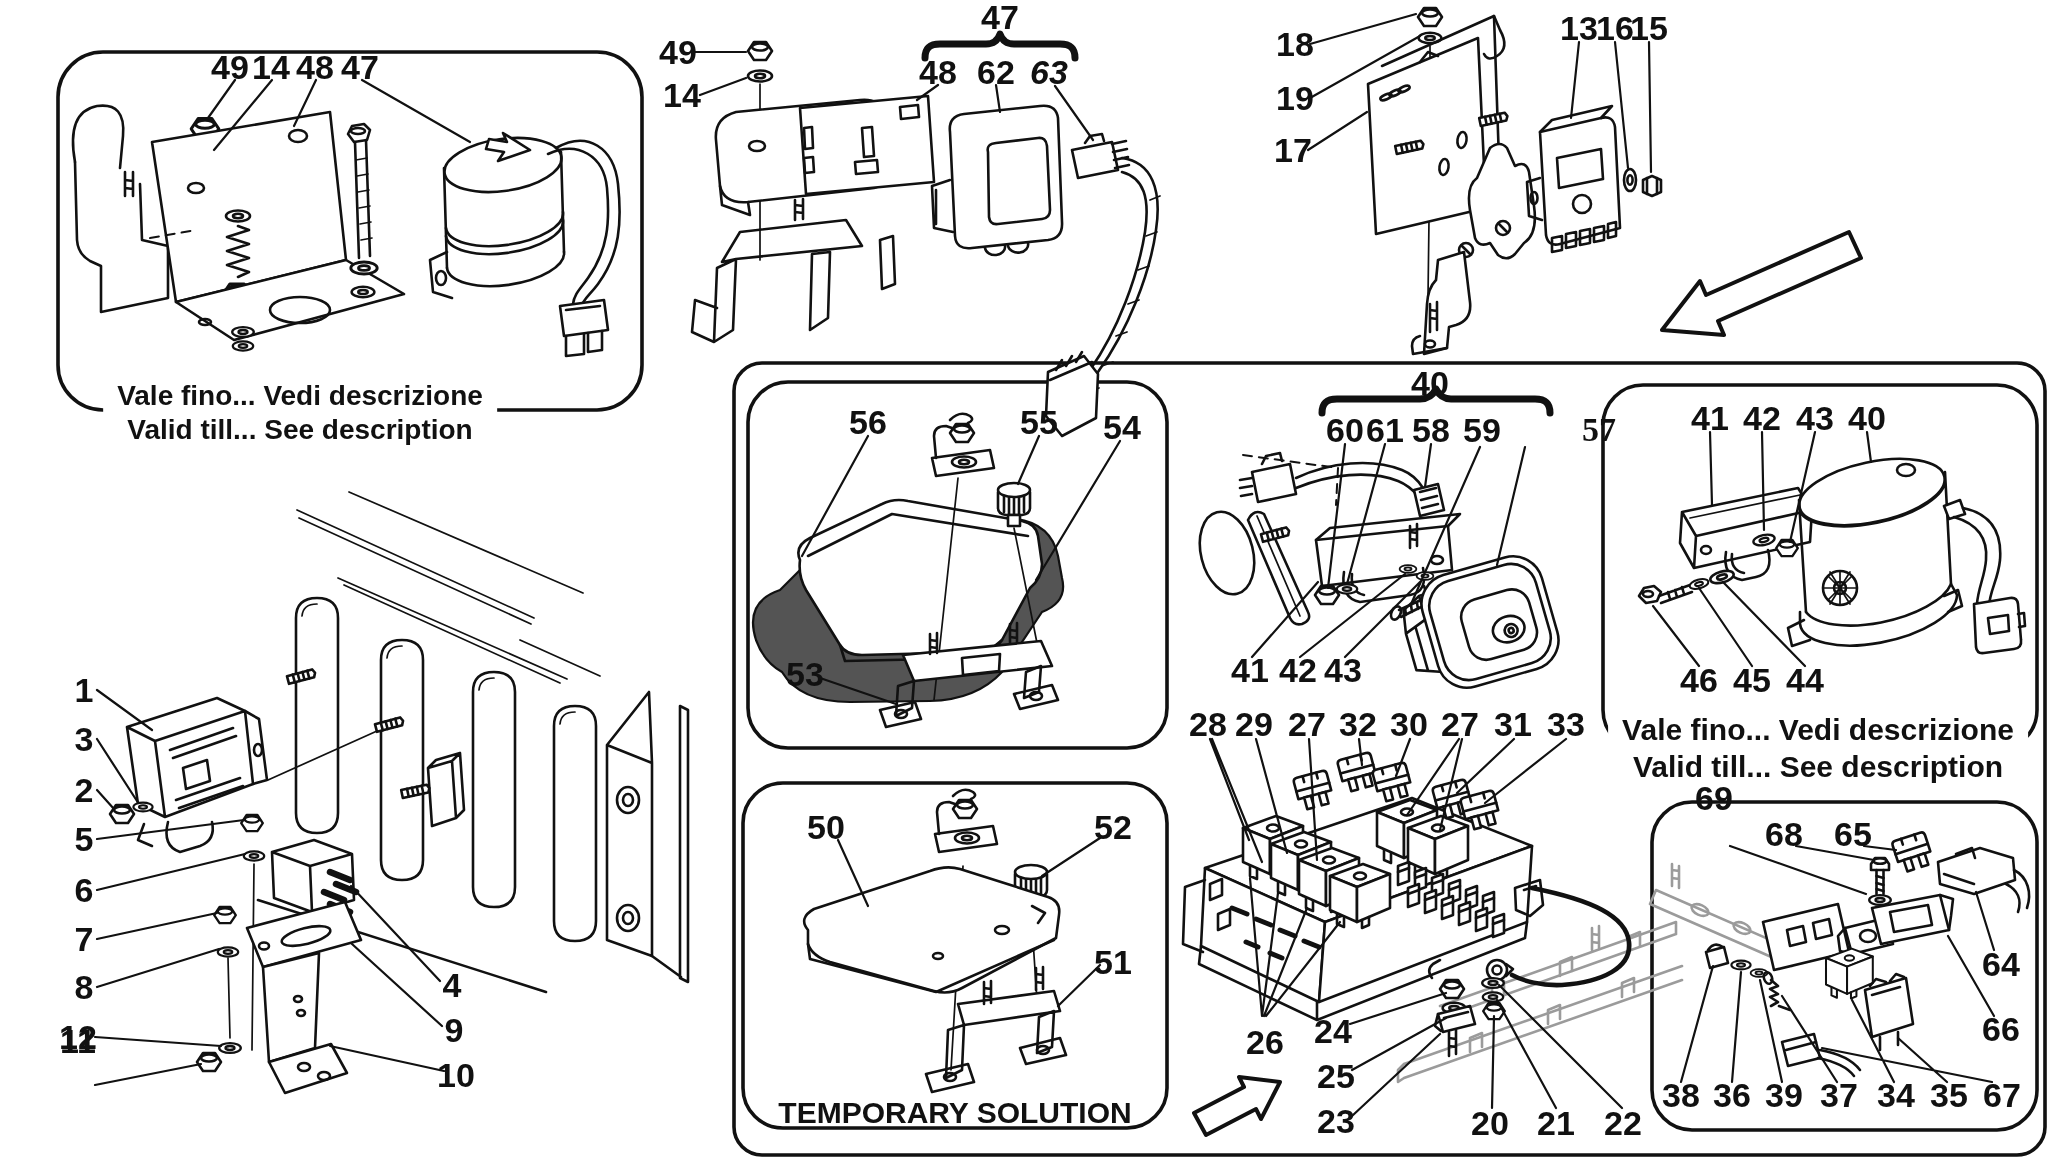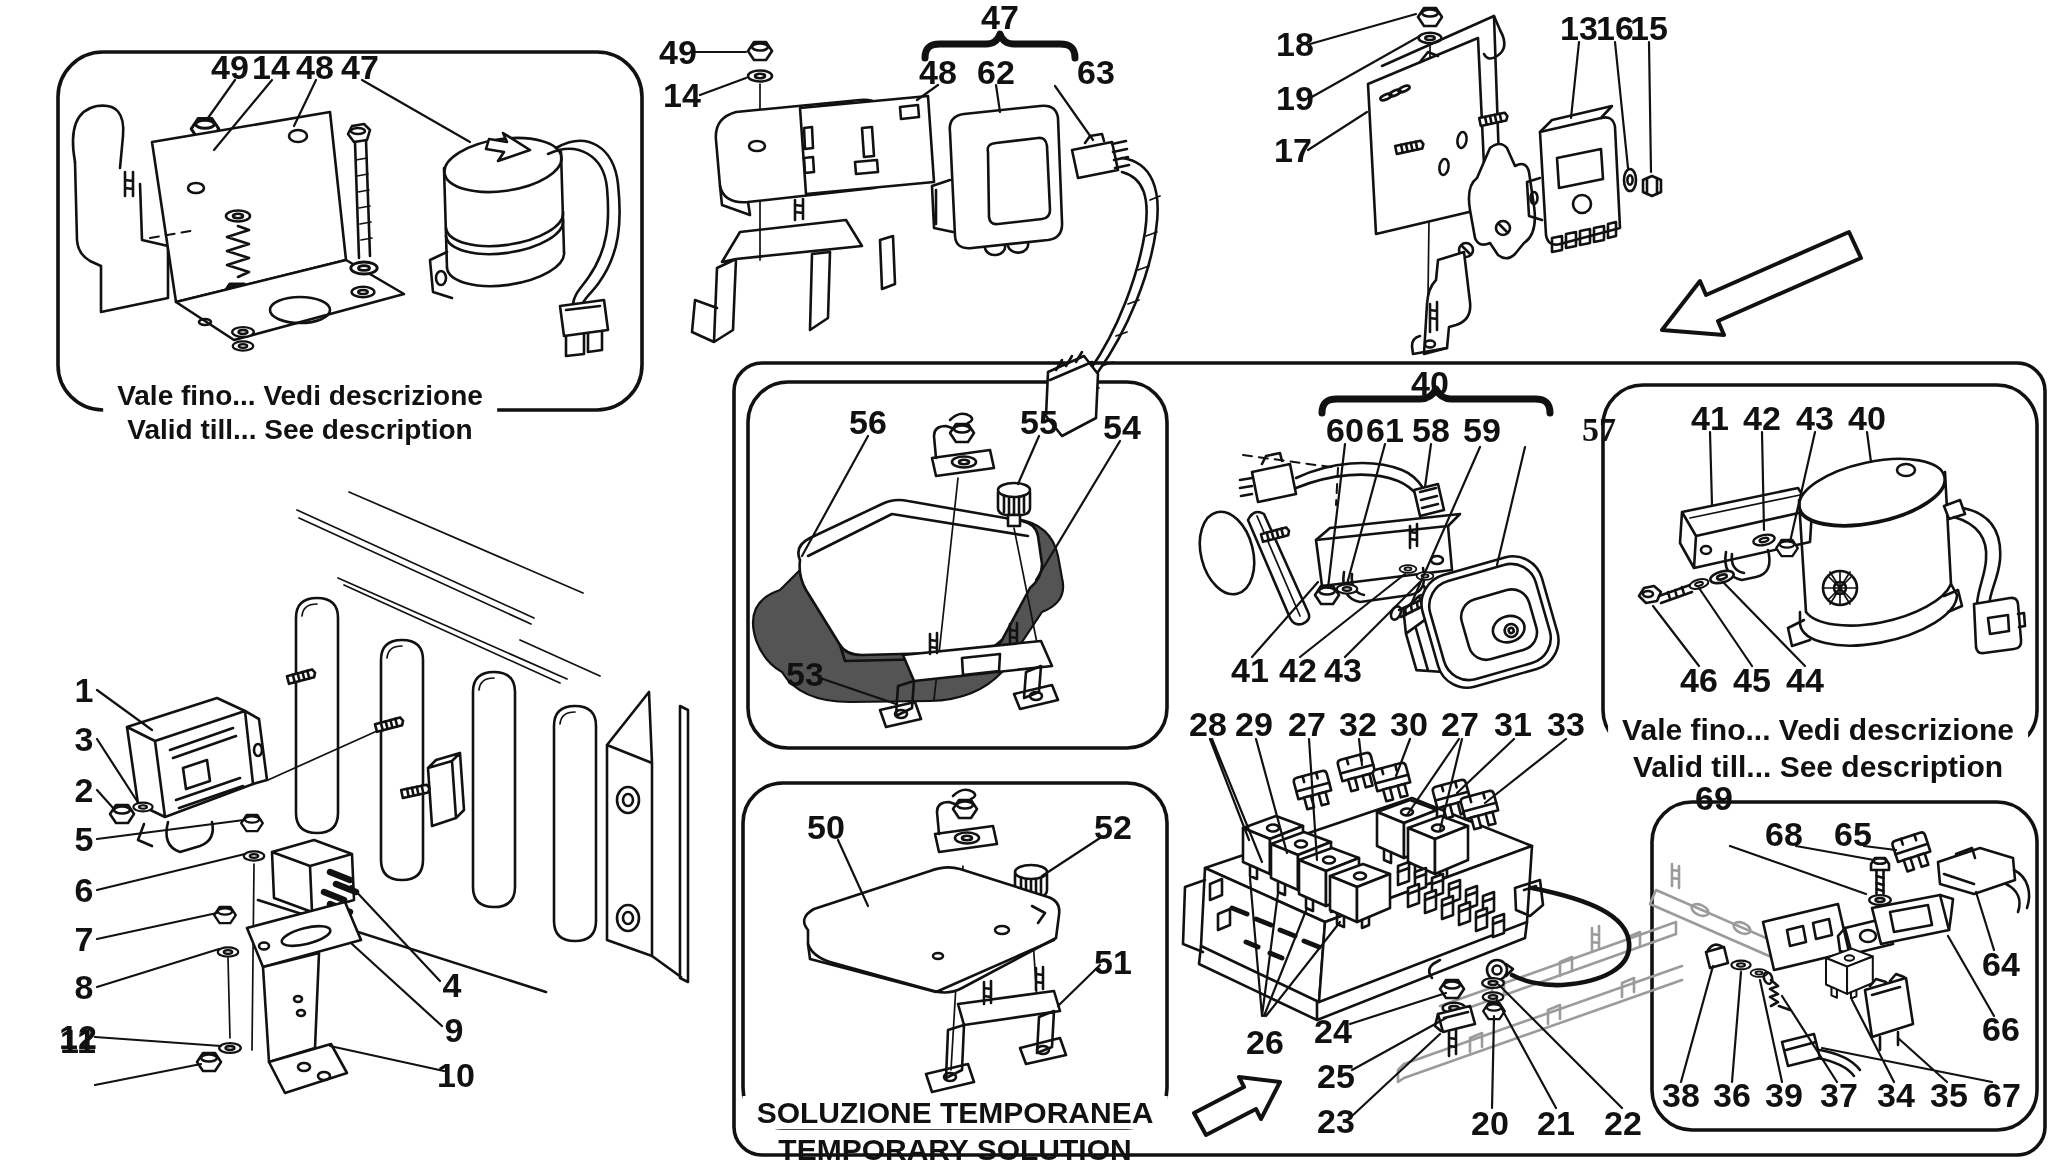--- a/index.html
+++ b/index.html
@@ -440,39 +440,38 @@
     <path d="M1771,980 l7,6 l-8,3 l8,5 l-8,3 l8,5 l-7,4 M1779,1006 L1790,1010"></path>
     <path class="lead" d="M1730,846 L1866,894 M1796,846 L1874,860 M1864,846 L1896,850 M1994,950 L1976,892 M1994,1016 L1948,936 M1681,1082 L1713,966 M1732,1082 L1741,972 M1782,1082 L1760,980 M1837,1082 L1782,996 M1894,1082 L1852,1000 M1947,1082 L1898,1038 M1992,1082 L1822,1048"></path>
   </g>
 </svg>
 
 <div class="caption bgw" id="cap-a">
   <span class="ln">Vale fino... Vedi descrizione</span>
   <span class="ln">Valid till... See description</span>
 </div>
 <div class="caption" id="cap-sol">
-  <span class="ln"><span class="bgw">SOLUZIONE TEMPORANEA</span></span>
   <span class="ln">TEMPORARY SOLUTION</span>
 </div>
 <div class="caption bgw" id="cap-vale">
   <span class="ln">Vale fino... Vedi descrizione</span>
   <span class="ln">Valid till... See description</span>
 </div>
 
 <div id="callouts">
       <div class="callout" style="left: 230px; top: 67px;">49</div>
       <div class="callout" style="left: 271px; top: 67px;">14</div>
       <div class="callout" style="left: 315px; top: 67px;">48</div>
       <div class="callout" style="left: 360px; top: 67px;">47</div>
       <div class="callout" style="left: 678px; top: 52px;">49</div>
       <div class="callout" style="left: 682px; top: 95px;">14</div>
       <div class="callout" style="left: 1000px; top: 17px;">47</div>
       <div class="callout" style="left: 938px; top: 72px;">48</div>
       <div class="callout" style="left: 996px; top: 72px;">62</div>
-      <div class="callout" style="left: 1096px; top: 72px;">63</div>
+      <div class="callout" style="left: 1049px; top: 72px; font-style: italic;">63</div>
       <div class="callout" style="left: 1295px; top: 44px;">18</div>
       <div class="callout" style="left: 1295px; top: 98px;">19</div>
       <div class="callout" style="left: 1293px; top: 150px;">17</div>
       <div class="callout" style="left: 1579px; top: 28px;">13</div>
       <div class="callout" style="left: 1615px; top: 28px;">16</div>
       <div class="callout" style="left: 1649px; top: 28px;">15</div>
       <div class="callout" style="left: 84px; top: 690px;">1</div>
       <div class="callout" style="left: 84px; top: 739px;">3</div>
       <div class="callout" style="left: 84px; top: 790px;">2</div>
       <div class="callout" style="left: 84px; top: 839px;">5</div>

